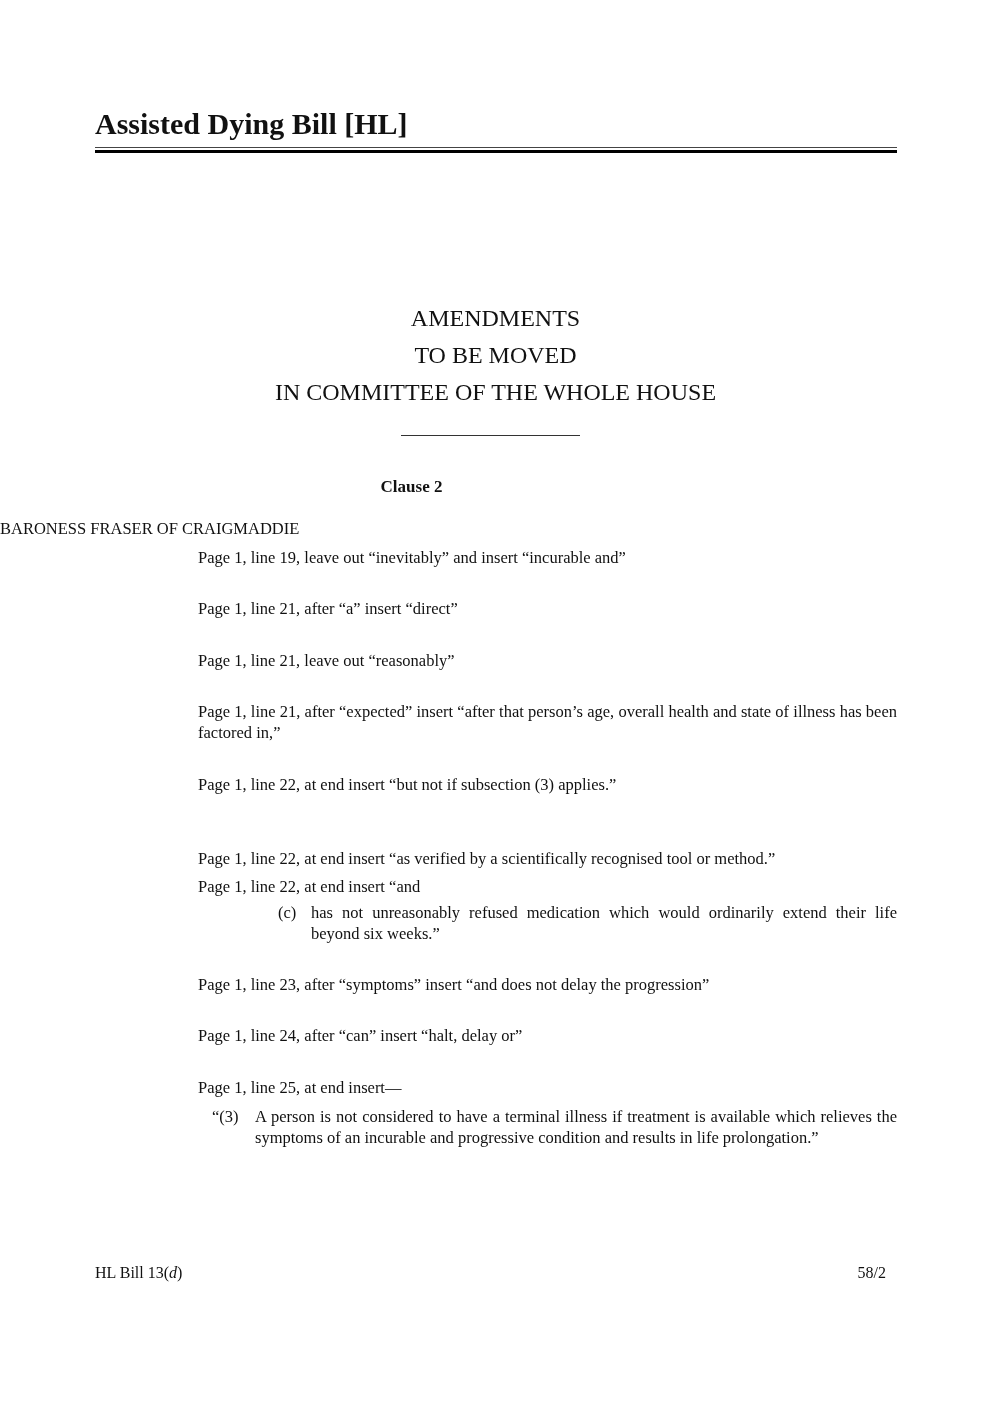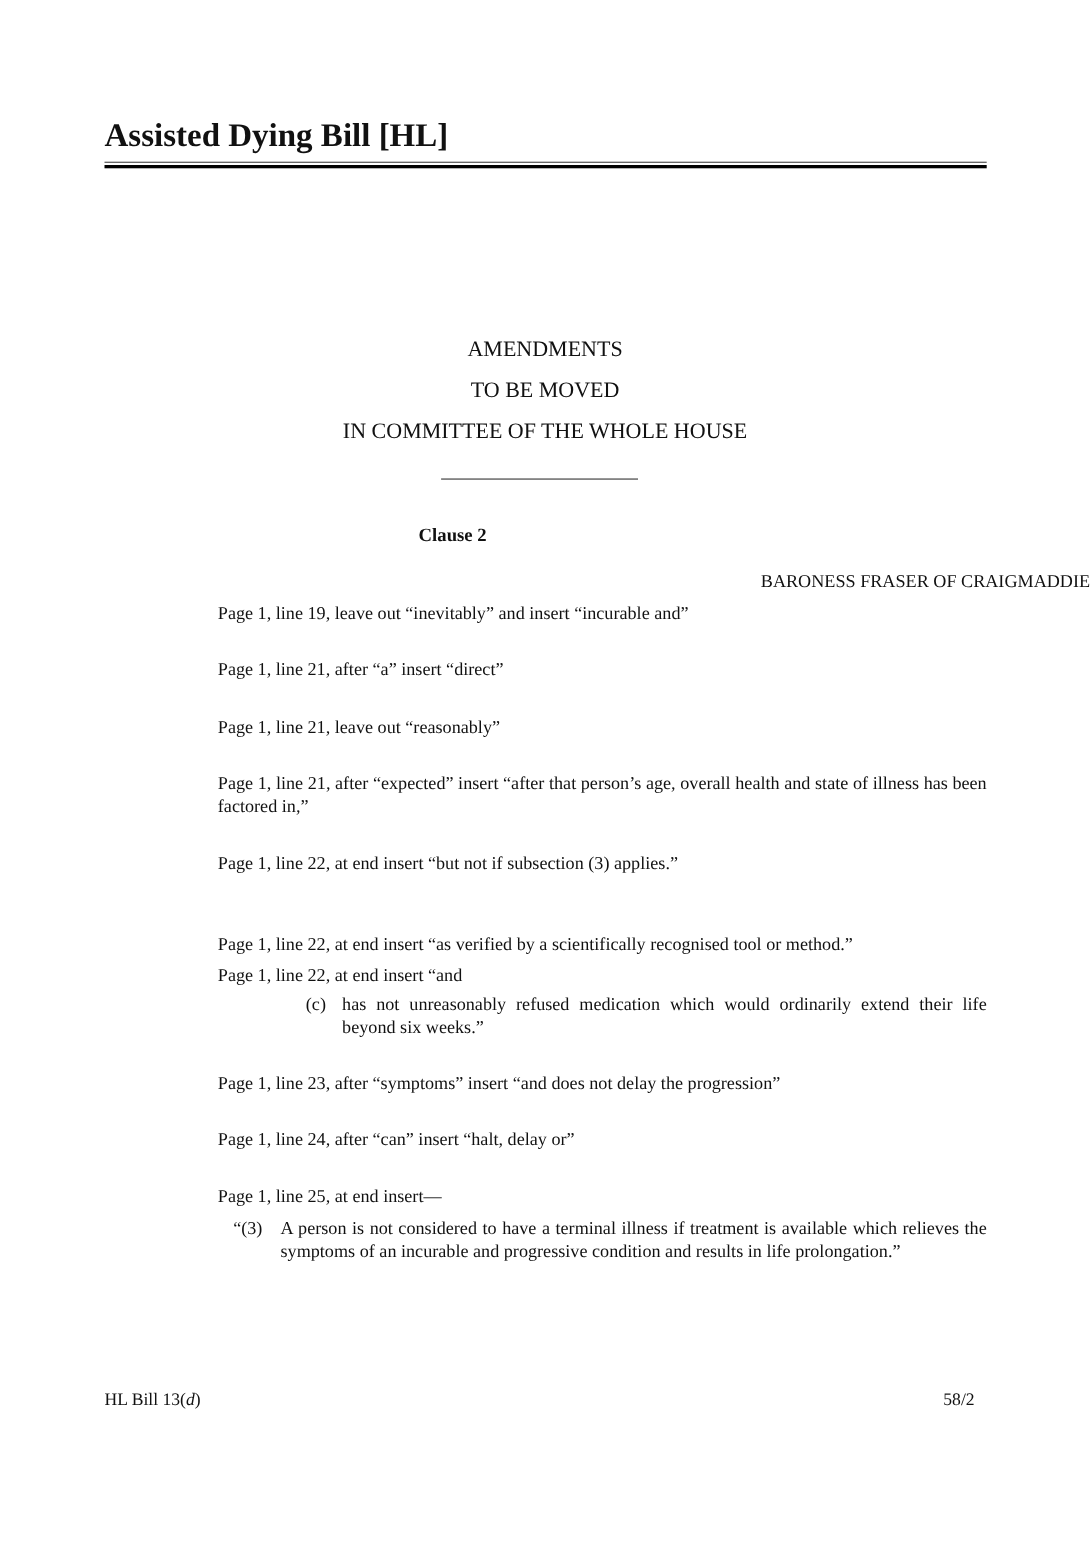--- a/index.html
+++ b/index.html
@@ -8,25 +8,25 @@
     font-family: "Liberation Serif", "DejaVu Serif", serif; color: #111;
   }
   .title {
     position: absolute; left: 95px; width: 802px; top: 104px;
     font-weight: bold; font-size: 30px; line-height: 40px;
   }
   .rule-thin { position: absolute; left: 95px; width: 802px; top: 147px; height: 0; border-top: 1px solid #444; }
   .rule-thick { position: absolute; left: 95px; width: 802px; top: 150px; height: 0; border-top: 3px solid #000; }
   .heading-line {
     position: absolute; left: 0; width: 991px; text-align: center;
-    font-size: 20px; line-height: 22px;
+    font-size: 24px; line-height: 22px;
   }
   .sep { position: absolute; left: 401px; width: 179px; top: 435px; border-top: 1px solid #333; }
   .clause { position: absolute; left: 0; width: 823px; top: 476px; text-align: center; font-weight: bold; font-size: 17px; line-height: 22px; }
-  .member { position: absolute; left: 0; width: 991px; top: 518px; text-align: right; font-size: 16.5px; line-height: 22px; }
+  .member { position: absolute; left: 0; width: 991px; top: 518px; text-align: left; font-size: 16.5px; line-height: 22px; }
   .amend {
     position: absolute; left: 198px; width: 699px; font-size: 16.5px; line-height: 21px;
   }
   .sub {
     position: absolute; font-size: 16.5px; line-height: 21px; text-align: justify;
   }
   .sub .num { position: absolute; left: 0; top: 0; }
   .sub .txt { display: block; text-align: justify; text-align-last: left; }
   .footer-left { position: absolute; left: 95px; top: 1263px; font-size: 16px; line-height: 20px; text-align: center; }
   .footer-right { position: absolute; right: 105px; top: 1263px; font-size: 16px; line-height: 20px; }

